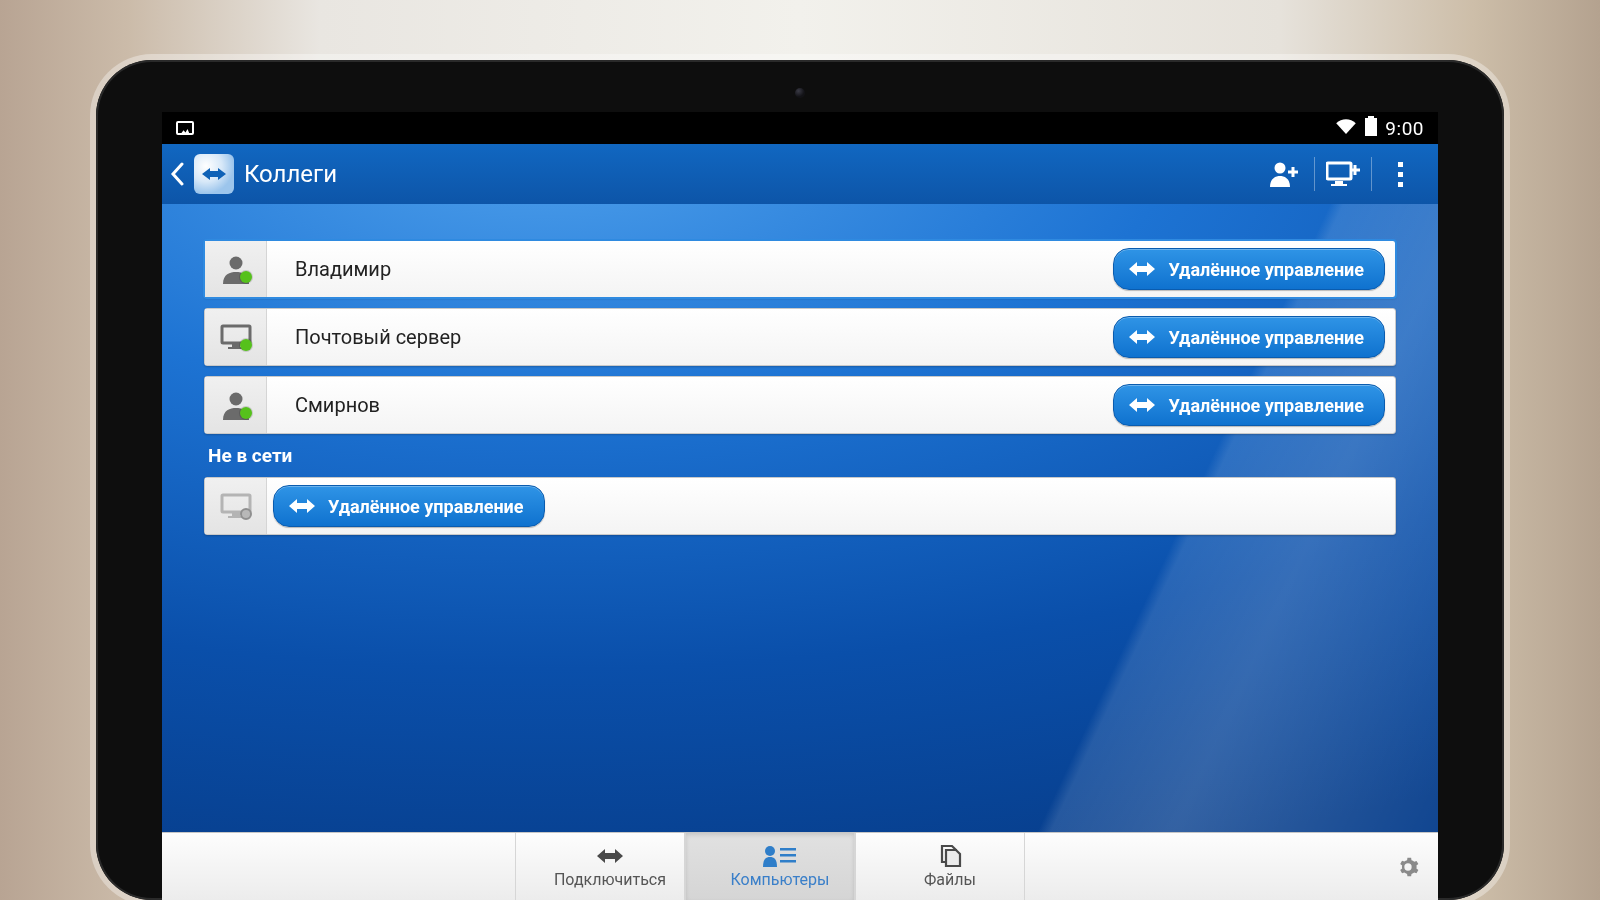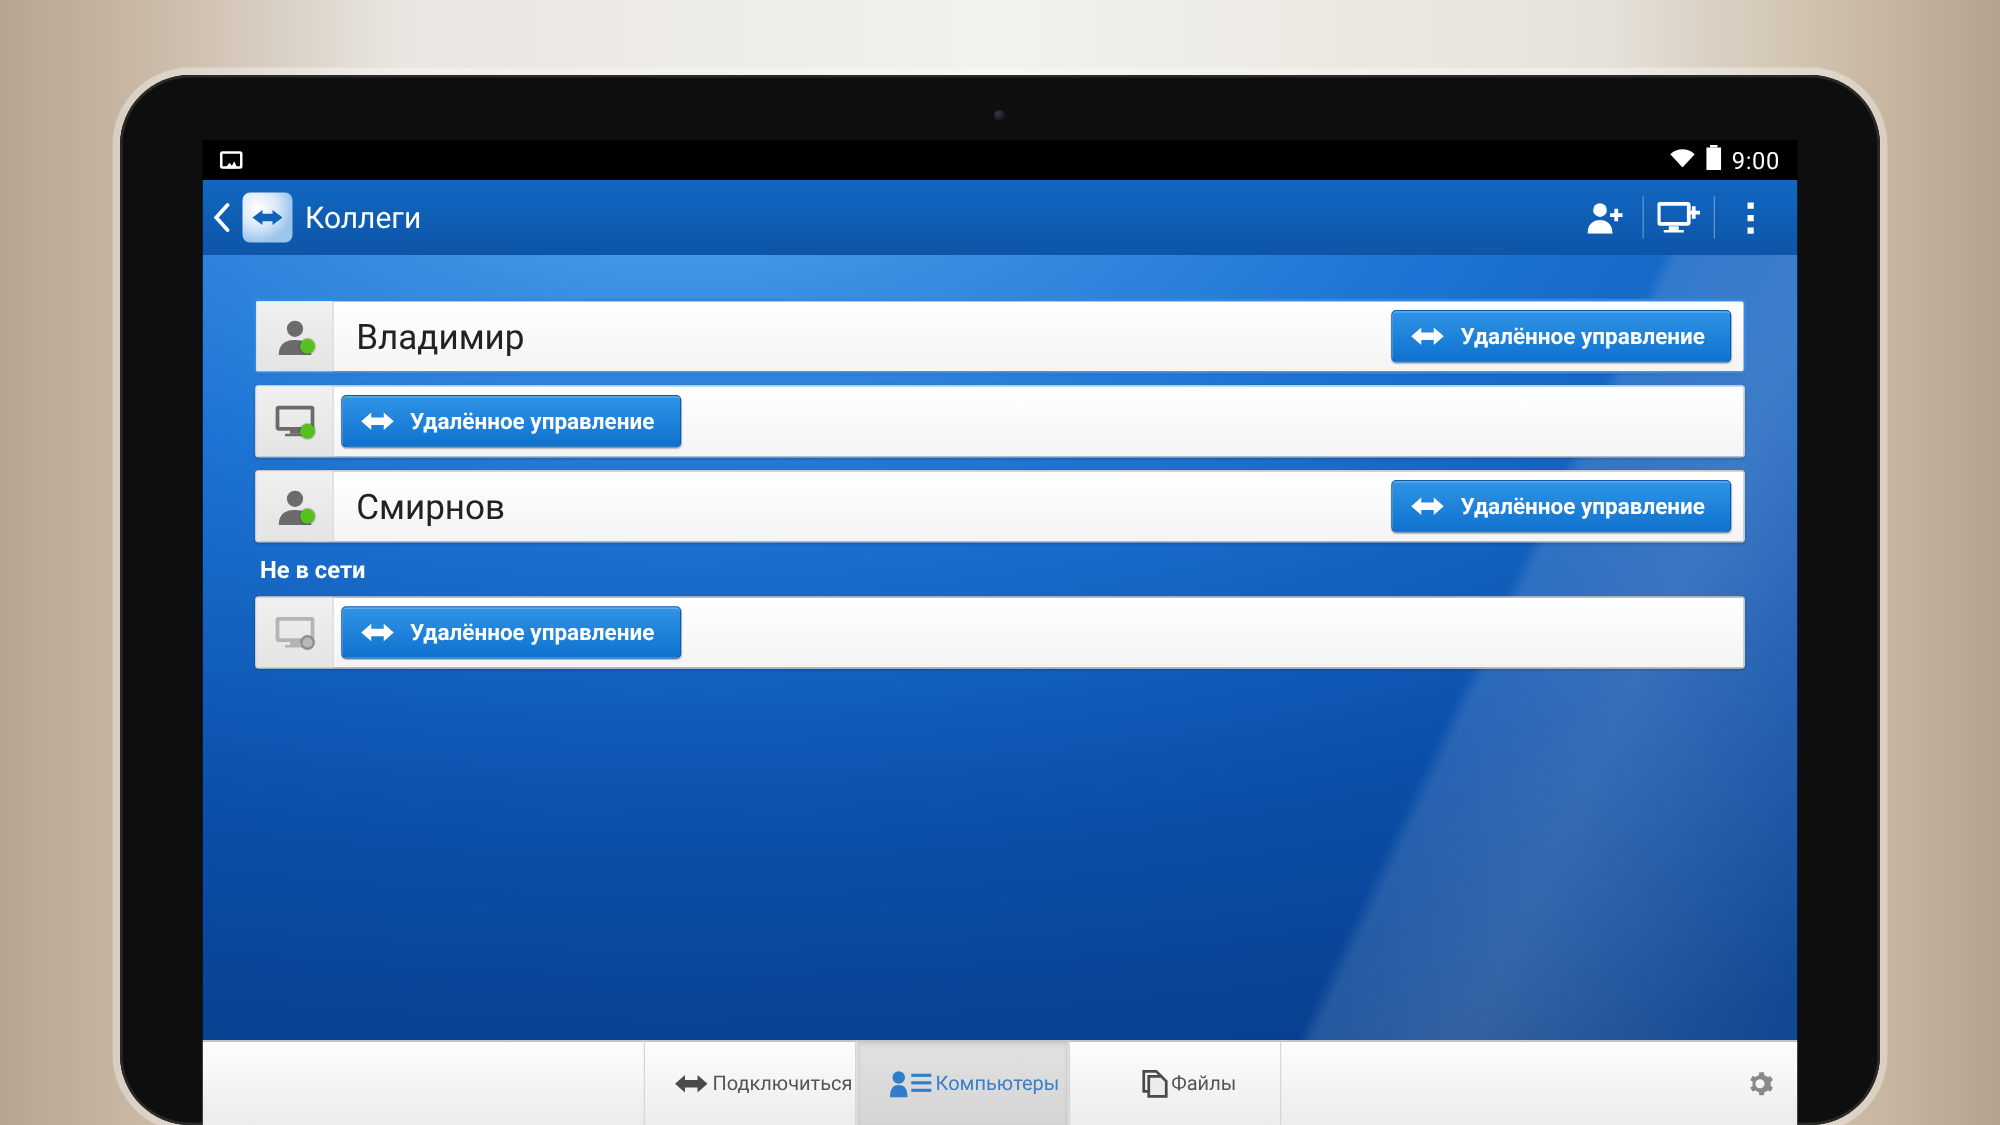--- a/index.html
+++ b/index.html
@@ -96,47 +96,47 @@
   border-right: 1px solid #d5d5d5;
   display:flex; align-items:center; justify-content:center;
   position:relative;
 }
 .card .status-dot {
   position:absolute; width:12px; height:12px; border-radius:50%;
   bottom: 14px; right: 14px;
 }
 .dot-online { background:#56c11c; box-shadow: 0 0 0 1px rgba(0,0,0,0.15); }
 .dot-offline { background:#b8b8b8; border:2px solid #8f8f8f; bottom:12px; right:12px; }
-.card .name { font-size:28px; padding-left: 18px; flex:1; }
+.card .name { font-size:20px; padding-left: 28px; flex:1; }
 .name-online { color:#222; }
 .name-offline { color:#9a9a9a; }
 .card.selected { outline: 2px solid #2f8ae0; outline-offset: -1px; }
 
 .remote-btn {
   margin: 0 10px 0 6px;
   height: 42px; padding: 0 20px 0 14px;
   background: linear-gradient(to bottom, #2f94e6 0%, #0f72cf 100%);
   border: 1px solid #0a5caf;
-  border-radius: 4px;
+  border-radius: 16px;
   color:#fff; font-size:18px; font-weight:700;
   display:flex; align-items:center; gap:12px;
   box-shadow: inset 0 1px 0 rgba(255,255,255,0.3), 0 1px 1px rgba(0,0,0,0.25);
   min-width: 270px;
   justify-content:center;
 }
 
 
 .tabbar {
   height: 68px; background: linear-gradient(to bottom, #fdfdfd, #ececec);
   border-top: 1px solid #c6c6c6;
   display:flex; align-items:stretch;
 }
 .tab-pad { flex:1; }
 .tab {
-  width: 170px; display:flex; flex-direction:row; align-items:center; justify-content:center;
+  width: 170px; display:flex; flex-direction:column; align-items:center; justify-content:center;
   border-left:1px solid #d6d6d6; border-right:1px solid #d6d6d6;
   color:#555; font-size:16px; gap:2px;padding-left:20px;
 }
 .tab.active {
   background: linear-gradient(to bottom, #e1e1e1, #d5d5d5);
   box-shadow: inset 0 2px 4px rgba(0,0,0,0.12);
   color:#3a7fc9;
 }
 .tab .ticon { height:24px; display:flex; align-items:center; justify-content:center; }
 .settings-cell { width:60px; display:flex; align-items:center; justify-content:center; }
@@ -229,20 +229,21 @@
 
         <div class="card">
           <div class="icon-cell">
             <svg width="32" height="26" viewBox="0 0 32 26">
                 <rect x="2" y="2" width="28" height="17" rx="1" fill="none" stroke="#6b6b6b" stroke-width="3"></rect>
                 <rect x="12" y="20" width="8" height="3" fill="#6b6b6b"></rect>
                 <rect x="8" y="23" width="16" height="2" fill="#6b6b6b"></rect>
               </svg>
             <span class="status-dot dot-online"></span>
           </div>
+          <div class="name name-online">Почтовый сервер</div>
           <div class="remote-btn">
             <svg width="28" height="16" viewBox="0 0 28 16">
                 <path d="M1 8 L9 1 L9 5 L19 5 L19 1 L27 8 L19 15 L19 11 L9 11 L9 15 Z" fill="#fff"></path>
               </svg>
             <span>Удалённое управление</span>
           </div>
         </div>
 
         <div class="card">
           <div class="icon-cell">

